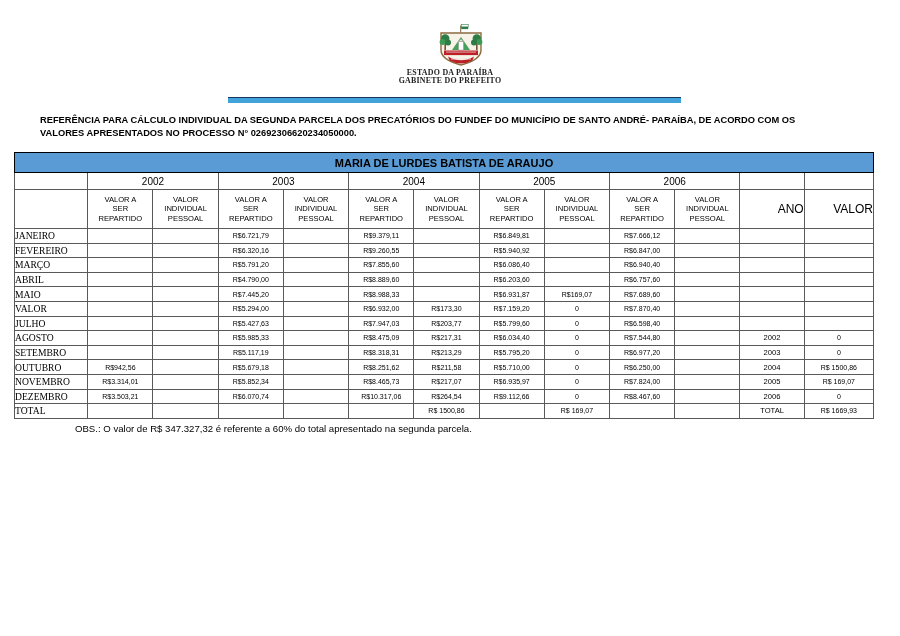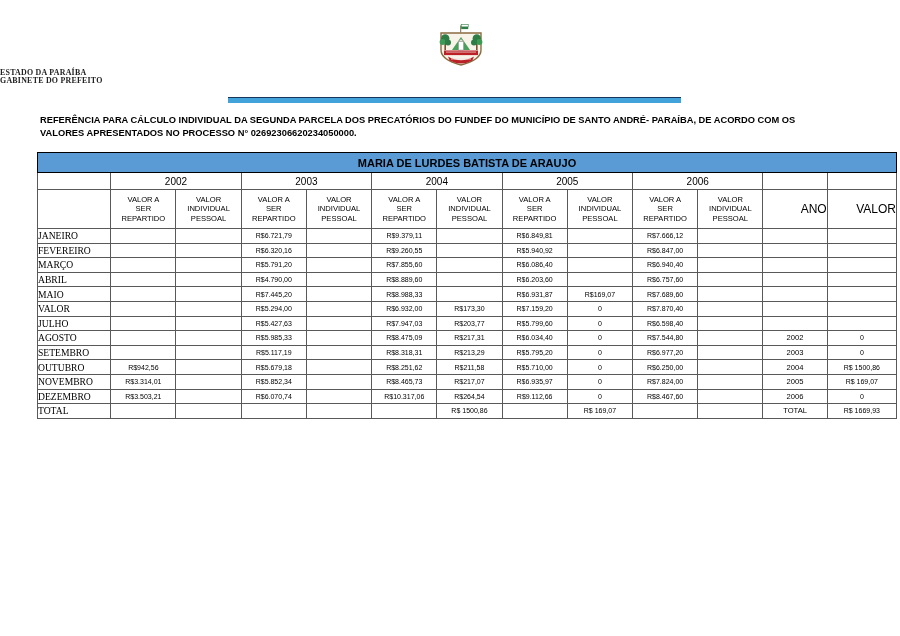--- a/index.html
+++ b/index.html
@@ -2,39 +2,39 @@
 <html lang="pt"><head>
 <meta charset="utf-8">
 <style>
   html,body { margin:0; padding:0; background:#e8e8e8; }
   .page {
     position:relative; width:900px; height:636px; background:#ffffff;
     font-family:"Liberation Sans", sans-serif; overflow:hidden;
     margin:0 auto;
   }
   
-  .letterhead { position:absolute; top:23px; left:0; width:900px; text-align:left; }
+  .letterhead { position:absolute; top:23px; left:0; width:900px; text-align:center; }
   .crest { display:block; margin:0 auto; width:58px; height:46px; transform:translateX(11px); }
   .lh-line {
     font-family:"Liberation Serif", serif; font-size:7.9px; line-height:8.4px;
     color:#222; letter-spacing:0.25px; font-weight:600;
   }
   .divider {
     position:absolute; top:97px; left:228px; width:453px; height:4.5px;
     background:#41a3d9; border-top:1.7px solid #17365d;
   }
   
   .doc-title {
     position:absolute; top:114px; left:40px; width:830px; text-align:left;
     font-weight:700; font-size:9.3px; line-height:13px; color:#000;
     white-space:pre-line;
   }
   
   .main-table {
-    position:absolute; top:152px; left:37px; width:860px;
+    position:absolute; top:152px; left:14px; width:860px;
     border-collapse:collapse; table-layout:fixed;
   }
   .main-table th, .main-table td {
     border:1px solid #595959; padding:0; overflow:hidden; font-weight:400;
     color:#000; background:#fff;
   }
   .name-bar {
     background:#5b9bd5 !important; border:1.6px solid #000 !important;
     font-weight:700 !important; font-size:11px; height:19px; text-align:center;
   }
@@ -353,14 +353,15 @@
     <td class="value-cell"></td>
     <td class="value-cell">R$ 169,07</td>
     <td class="value-cell"></td>
     <td class="value-cell"></td>
     <td class="ano-cell">TOTAL</td>
     <td class="valor-cell">R$ 1669,93</td>
   </tr>
       </tbody>
   </table>
 
+  <div class="obs-note">OBS.: O valor de R$ 347.327,32 é referente a 60% do total apresentado na segunda parcela.</div>
 
 </div>
 
 </body></html>

